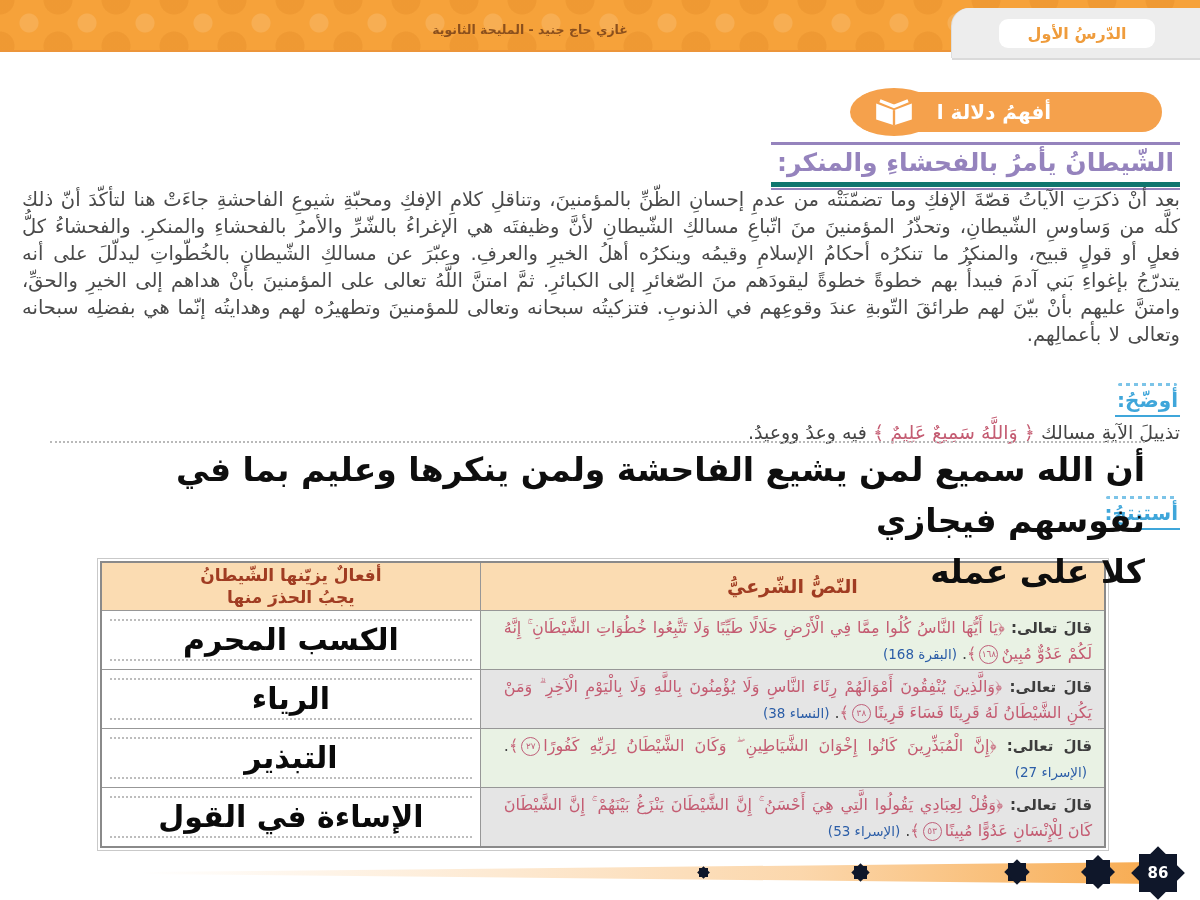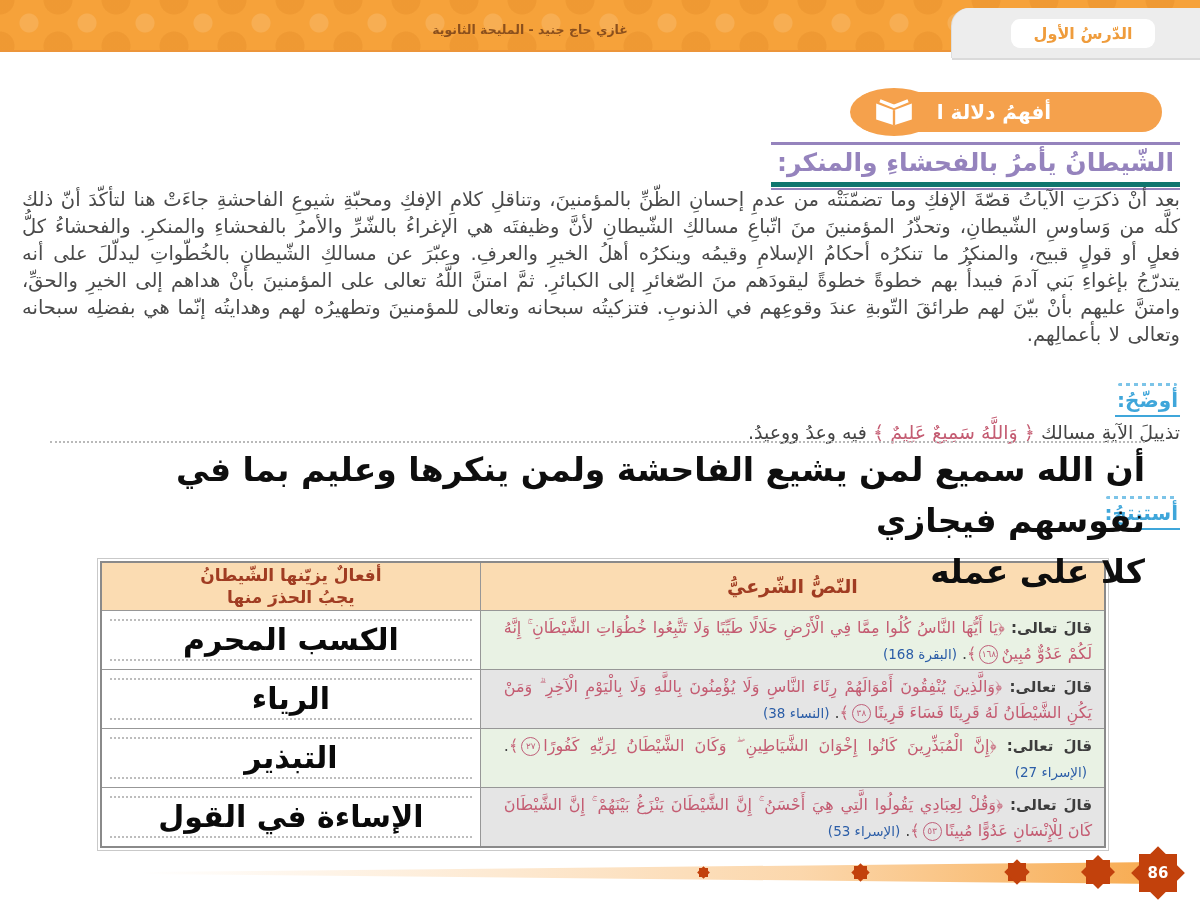--- a/index.html
+++ b/index.html
@@ -23,21 +23,21 @@
   .banner-note {
     position:absolute; top:22px; left:0; right:140px; text-align:center;
     font-size:12.5px; color:#8A4F1D; font-weight:bold;
   }
   .lesson-tab {
     position:absolute; top:8px; right:0; width:248px; height:50px;
     background:#EDEDED; border-radius:18px 0 0 0;
     box-shadow:0 2px 0 #DADADA, -1px 0 0 #DDDDDD;
   }
   .lesson-pill {
-    position:absolute; top:11px; right:45px; width:144px; height:29px;
+    position:absolute; top:11px; right:45px; width:156px; height:29px;
     background:#FFFFFF; border-radius:9px; text-align:center;
     font-size:16px; font-weight:bold; color:#EF9C3C; line-height:29px;
   }
 
   
   .badge {
     position:absolute; top:92px; right:38px; width:308px; height:40px;
     background:#F5A14C; border-radius:22px;
   }
   .badge-label {
@@ -142,21 +142,21 @@
   .answer-cell::after  { bottom:8px; }
   .answer-text { font-size:30px; font-weight:800; color:#0A0A0A; }
 
   
   .footer-beam {
     position:absolute; top:861px; left:140px; right:40px; height:24px; z-index:1;
     background:linear-gradient(to left, rgba(247,166,70,0.95), rgba(247,166,70,0.45) 35%, rgba(247,166,70,0));
     clip-path:polygon(0 46%, 100% 4%, 100% 96%, 0 54%);
   }
   .star {
-    position:absolute; background:#c2410c; z-index:2;
+    position:absolute; background:#0f172a; z-index:2;
   }
   .star::after {
     content:""; position:absolute; inset:0; background:inherit; transform:rotate(45deg);
   }
   .s1 { width:9px;  height:9px;  left:699px;  top:868px; }
   .s2 { width:13px; height:13px; left:854px;  top:866px; }
   .s3 { width:18px; height:18px; left:1008px; top:863px; }
   .s4 { width:24px; height:24px; left:1086px; top:860px; }
   .s5 { width:38px; height:38px; left:1139px; top:854px; }
   .page-num {

